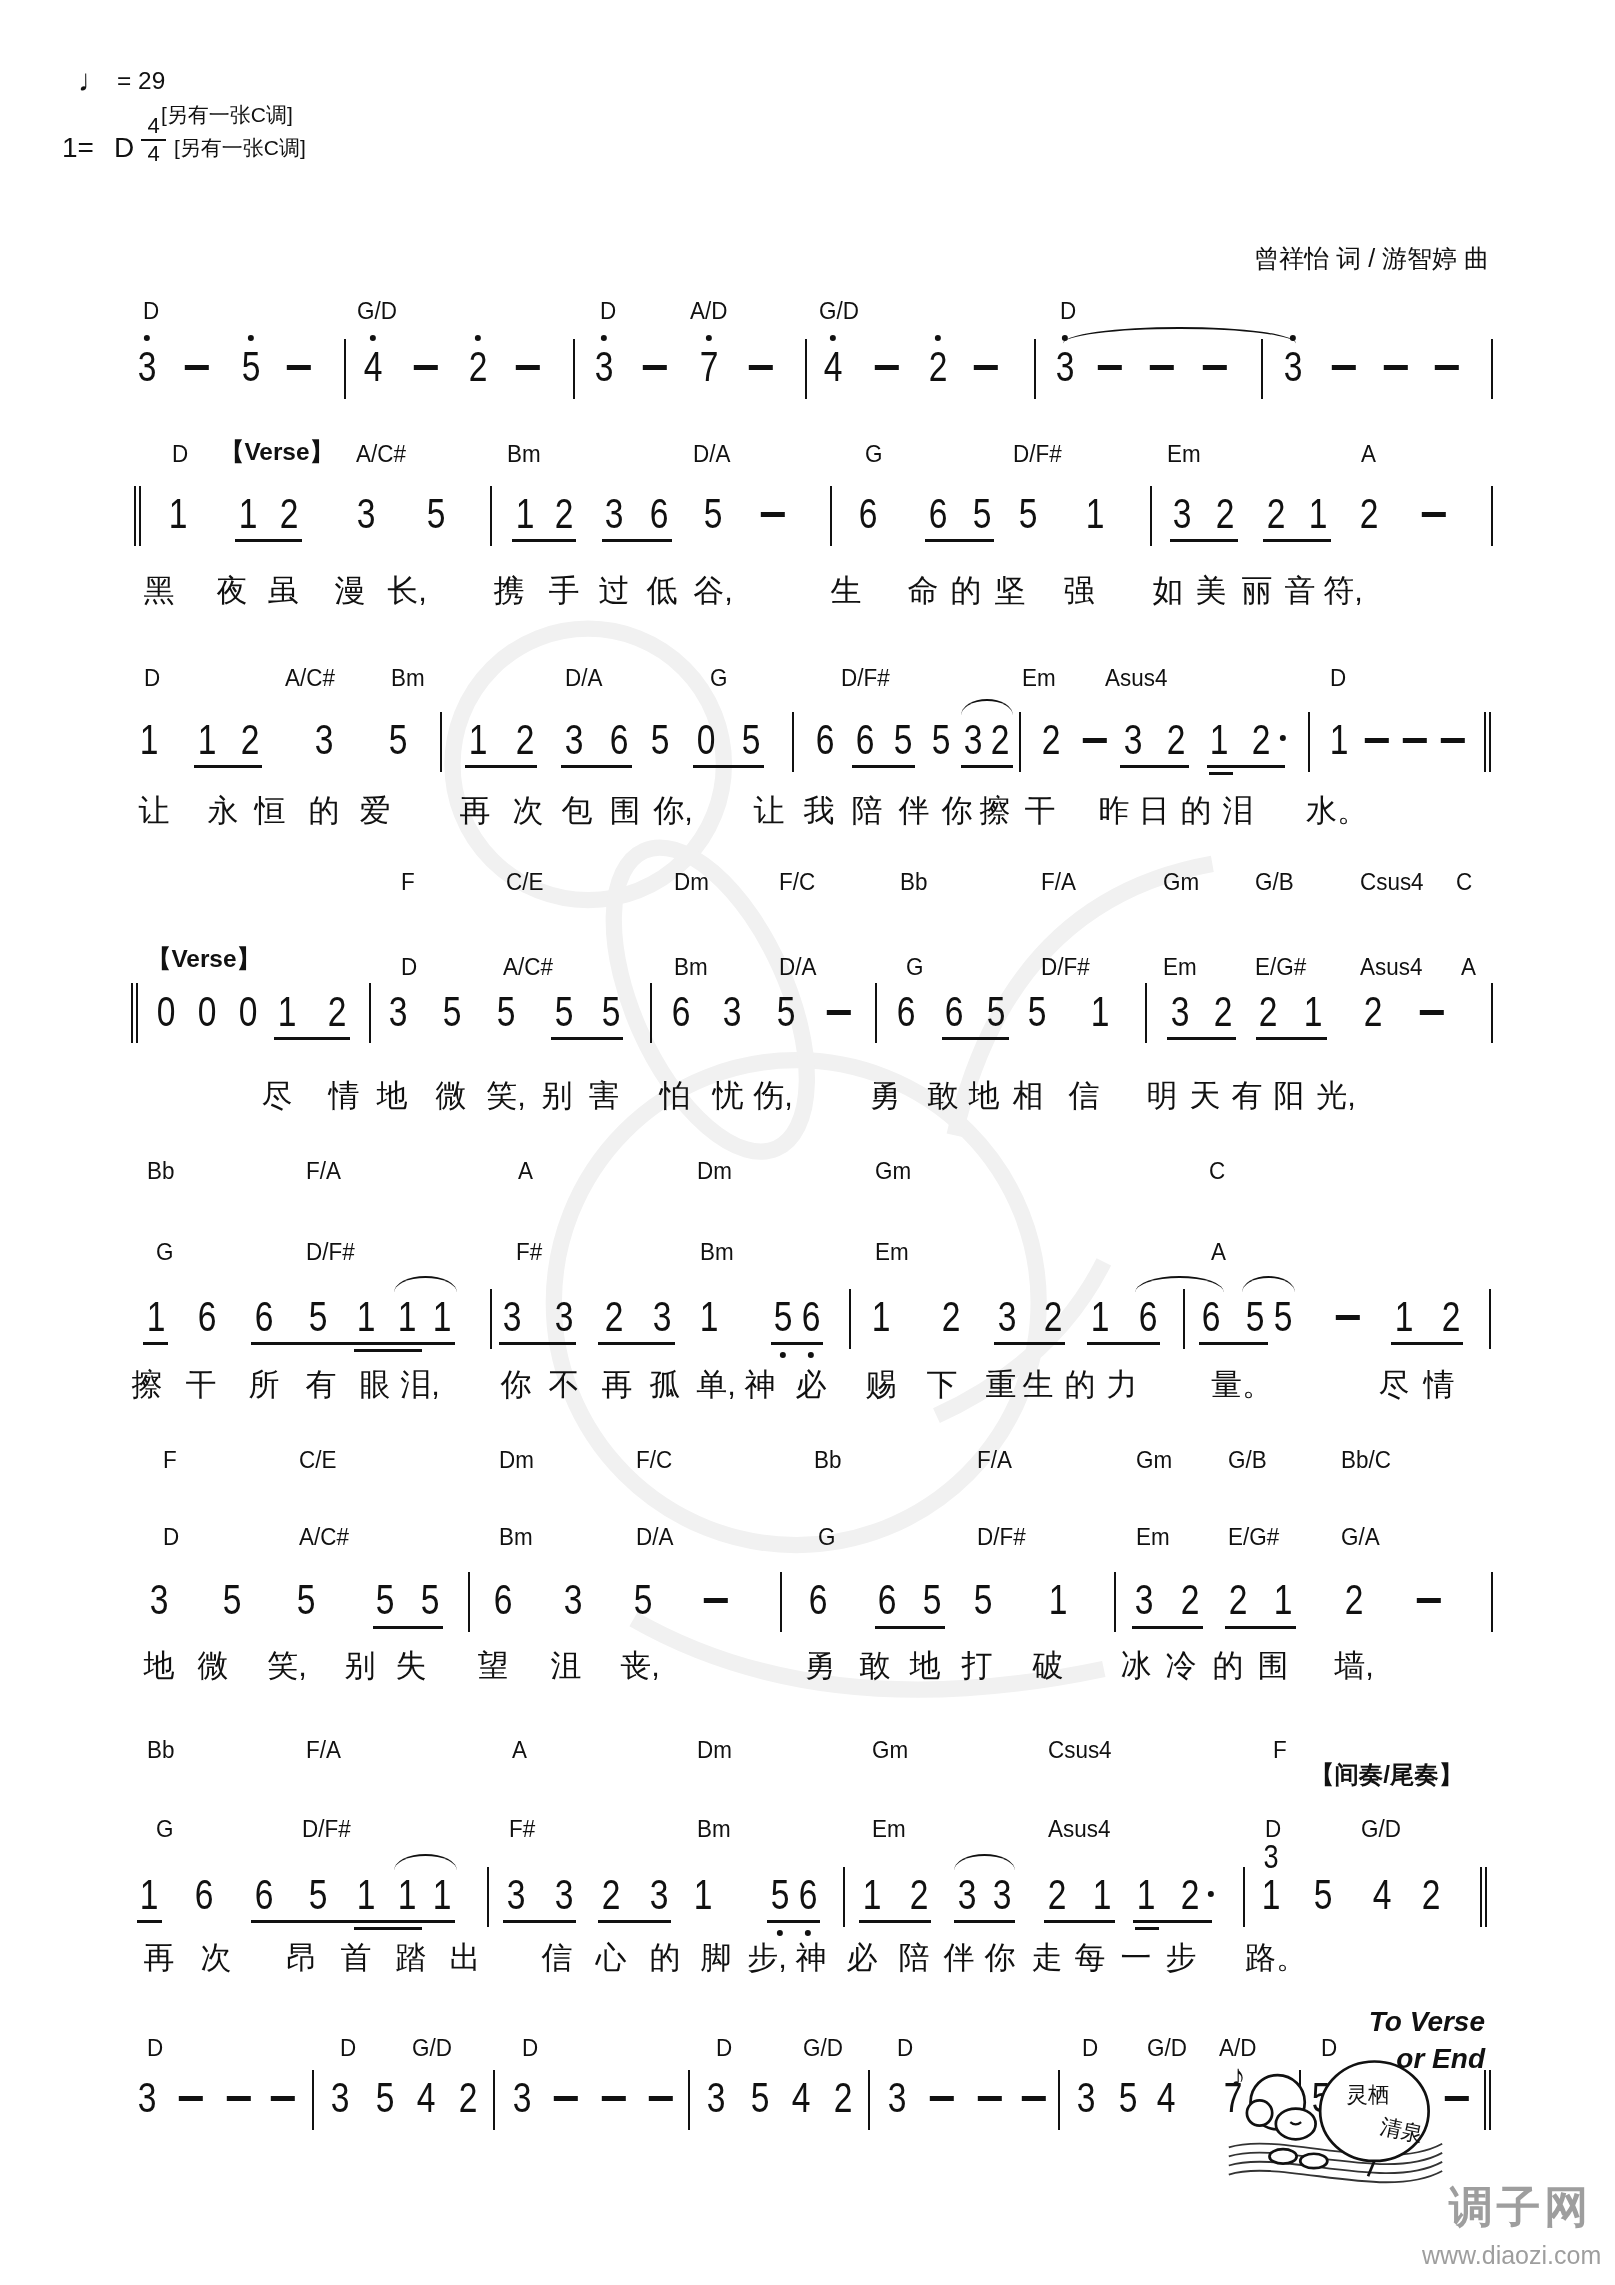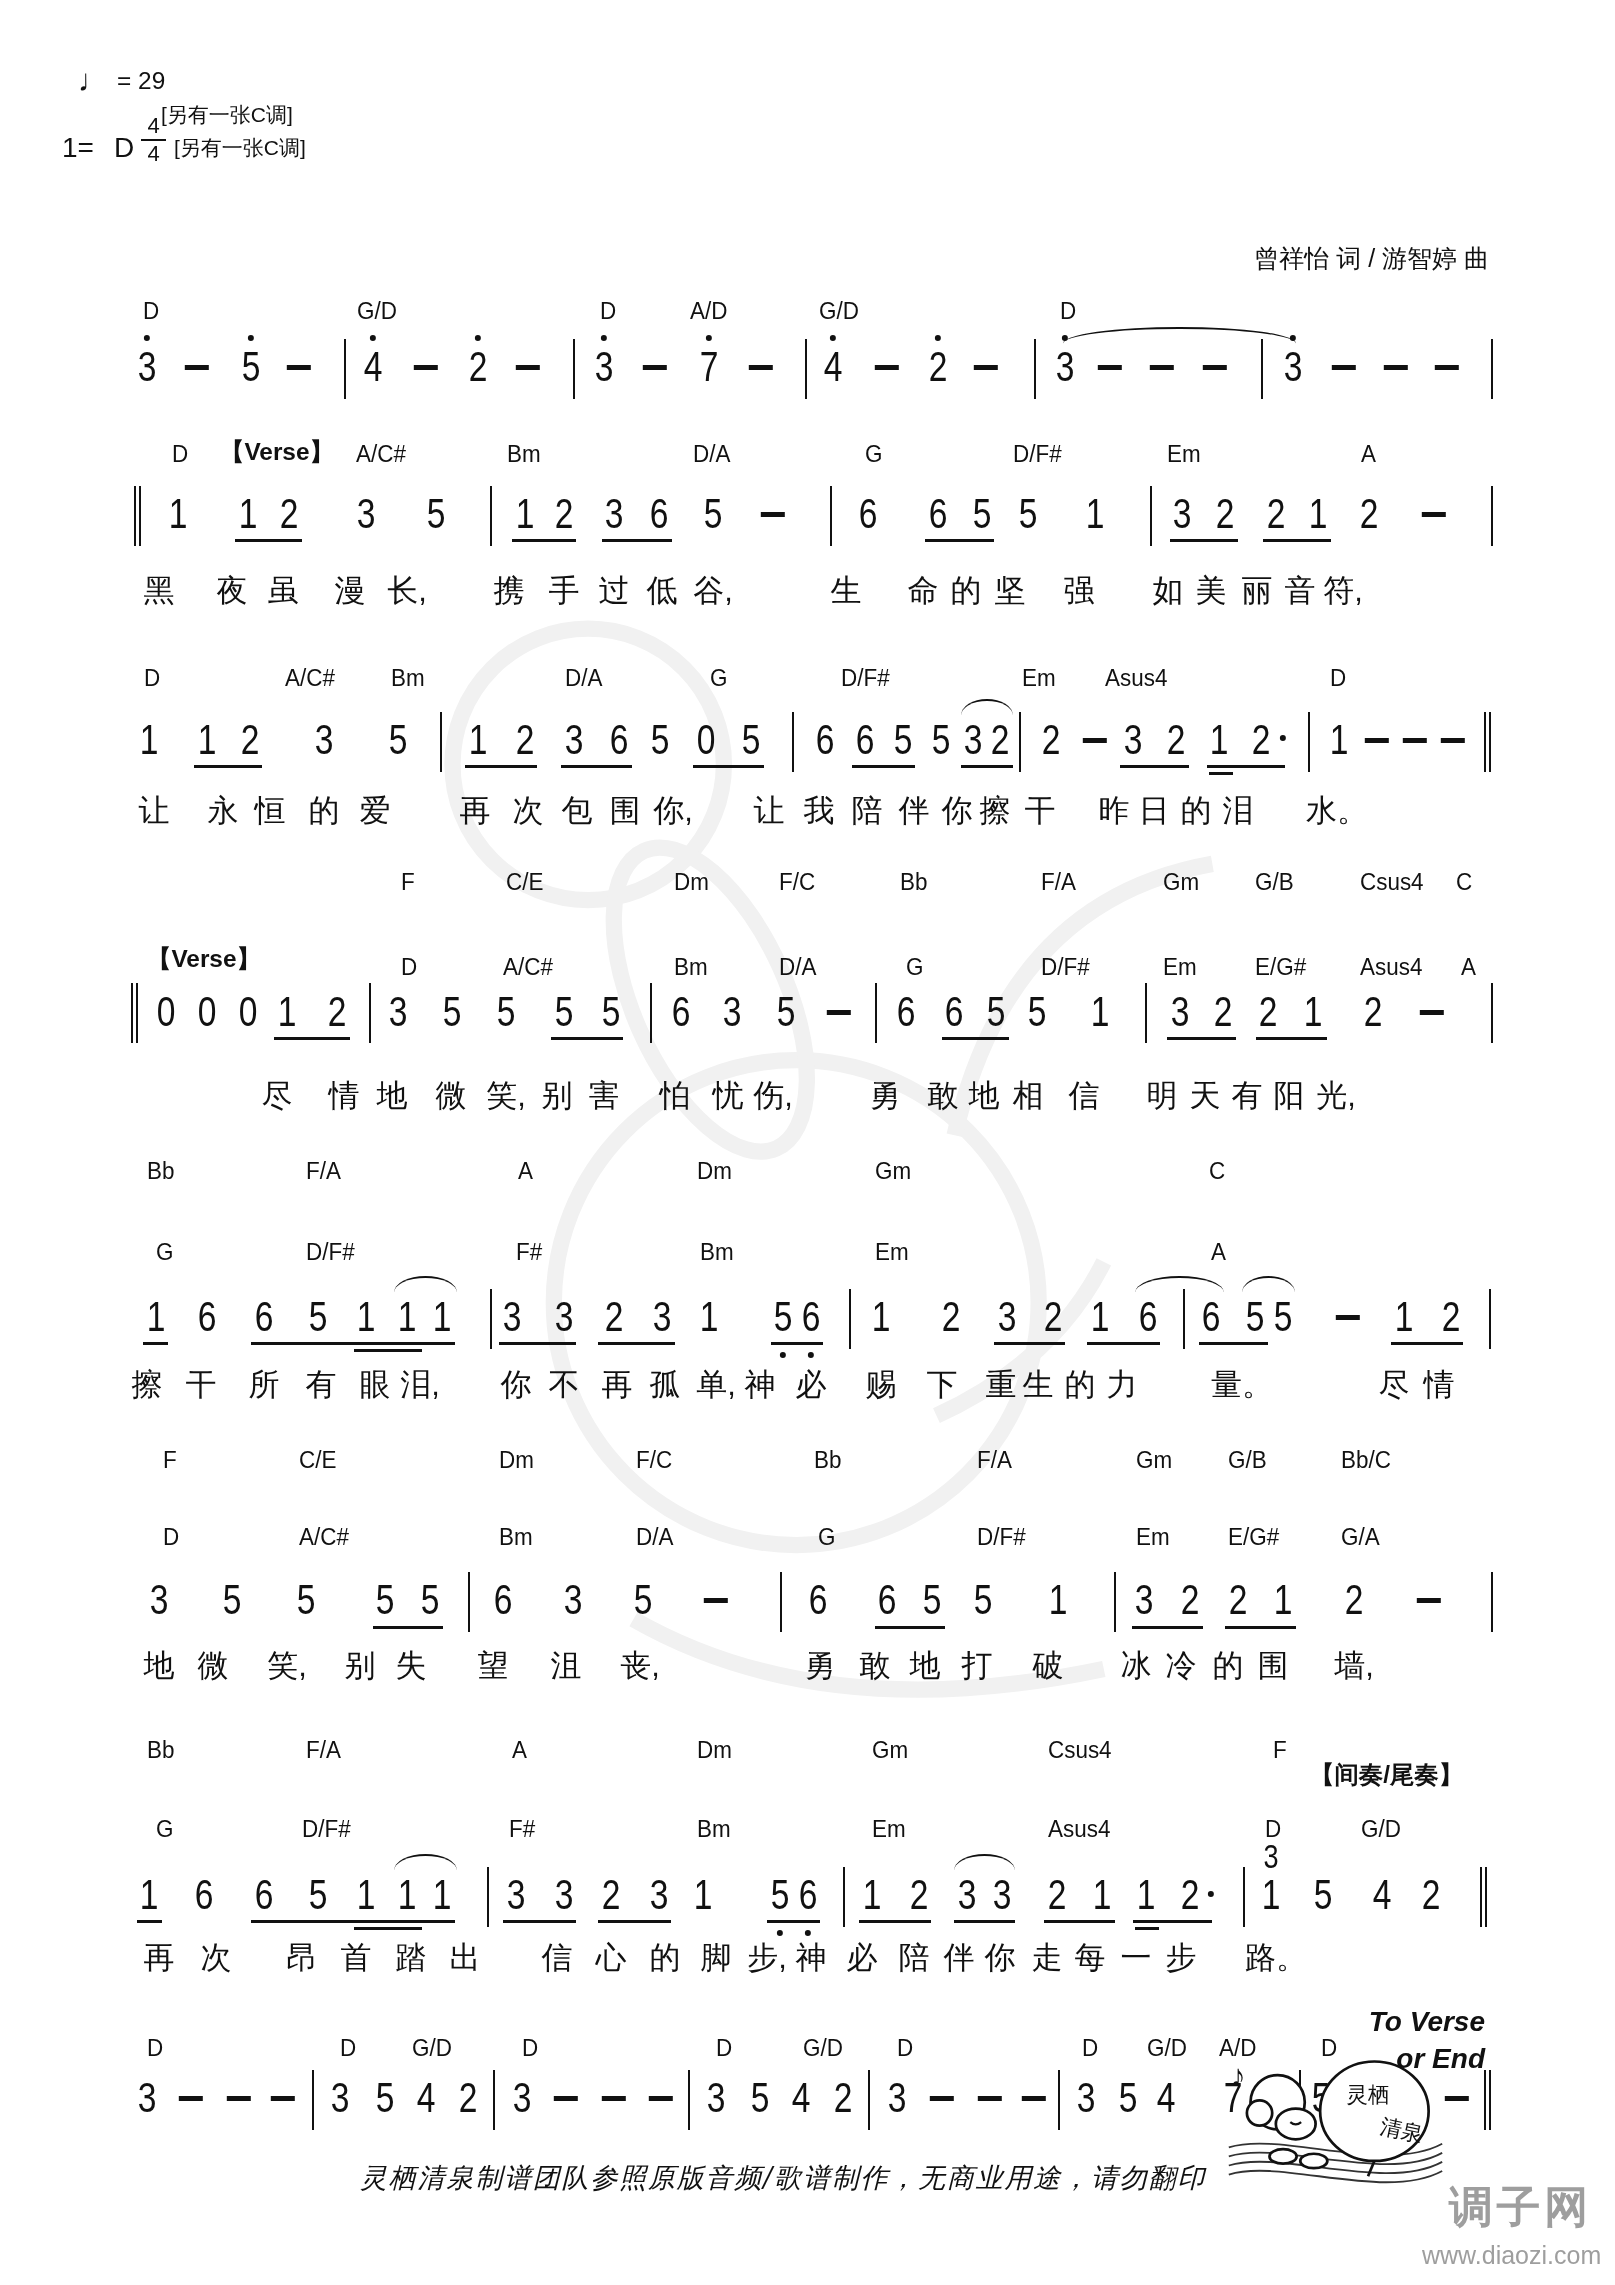--- a/index.html
+++ b/index.html
@@ -602,21 +602,20 @@
       <div class="bar" style="left: 1299px; top: 2070px;"></div>
       <div class="note" style="left: 1321px; top: 2077px;">5</div>
       <div class="dash" style="left: 1366px; top: 2096px;"></div>
       <div class="dash" style="left: 1414px; top: 2096px;"></div>
       <div class="dash" style="left: 1457px; top: 2096px;"></div>
       <div class="bar2" style="left: 1484px; top: 2070px;"></div>
     </div>
 
   <div id="toverse1">To Verse</div>
   <div id="toverse2">or End</div>
-  <div id="footnote">灵栖清泉制谱团队参照原版音频/歌谱制作，无商业用途，请勿翻印</div>
 
   <svg id="logo" width="217" height="154" viewBox="0 0 240 170">
     <g fill="none" stroke="#333" stroke-width="2">
       <path d="M2 112 C 60 94, 175 142, 238 108"></path>
       <path d="M2 122 C 60 104, 175 152, 238 118"></path>
       <path d="M2 132 C 60 114, 175 162, 238 128"></path>
       <path d="M2 142 C 60 124, 175 172, 238 138"></path>
     </g>
     <ellipse cx="163" cy="72" rx="60" ry="55" fill="#ffffff" stroke="#111" stroke-width="3"></ellipse>
     <line x1="163" y1="127" x2="156" y2="144" stroke="#111" stroke-width="3"></line>

